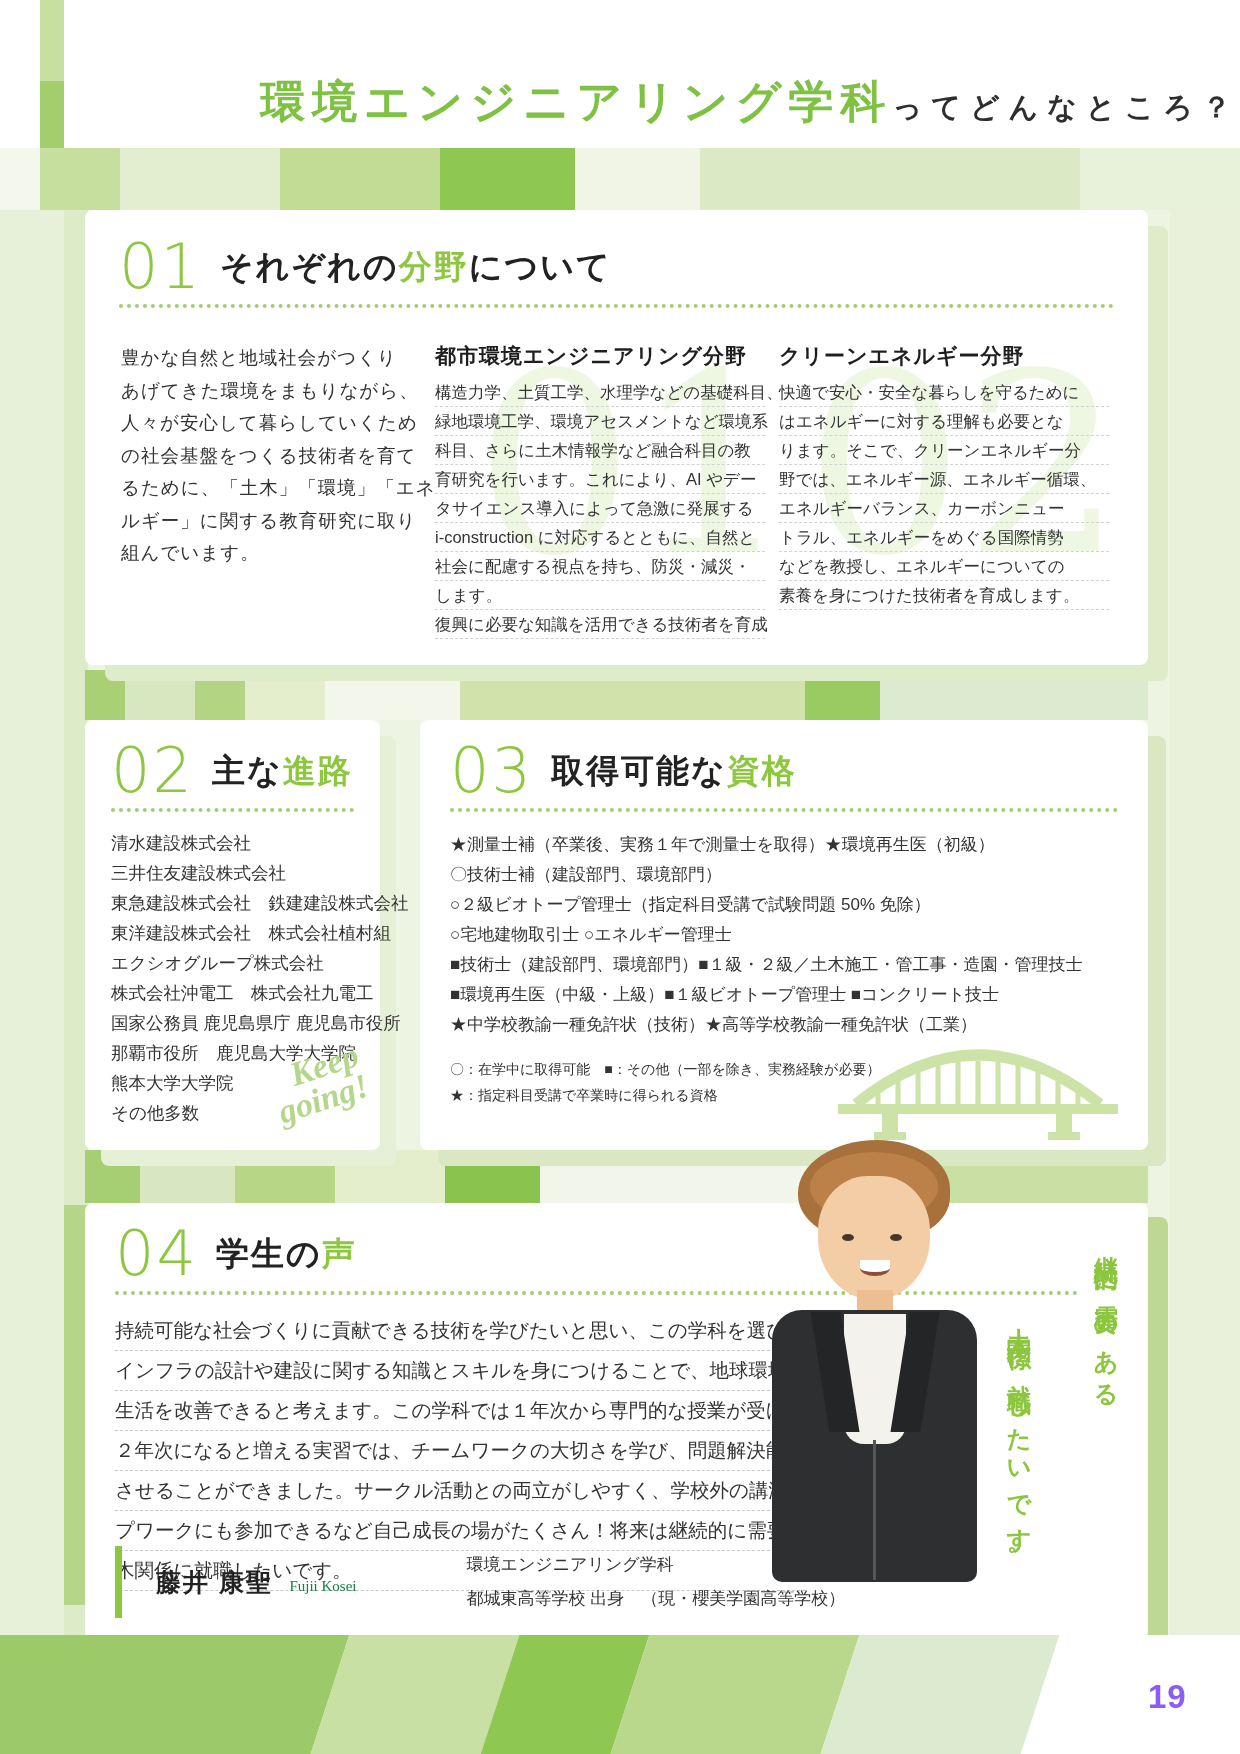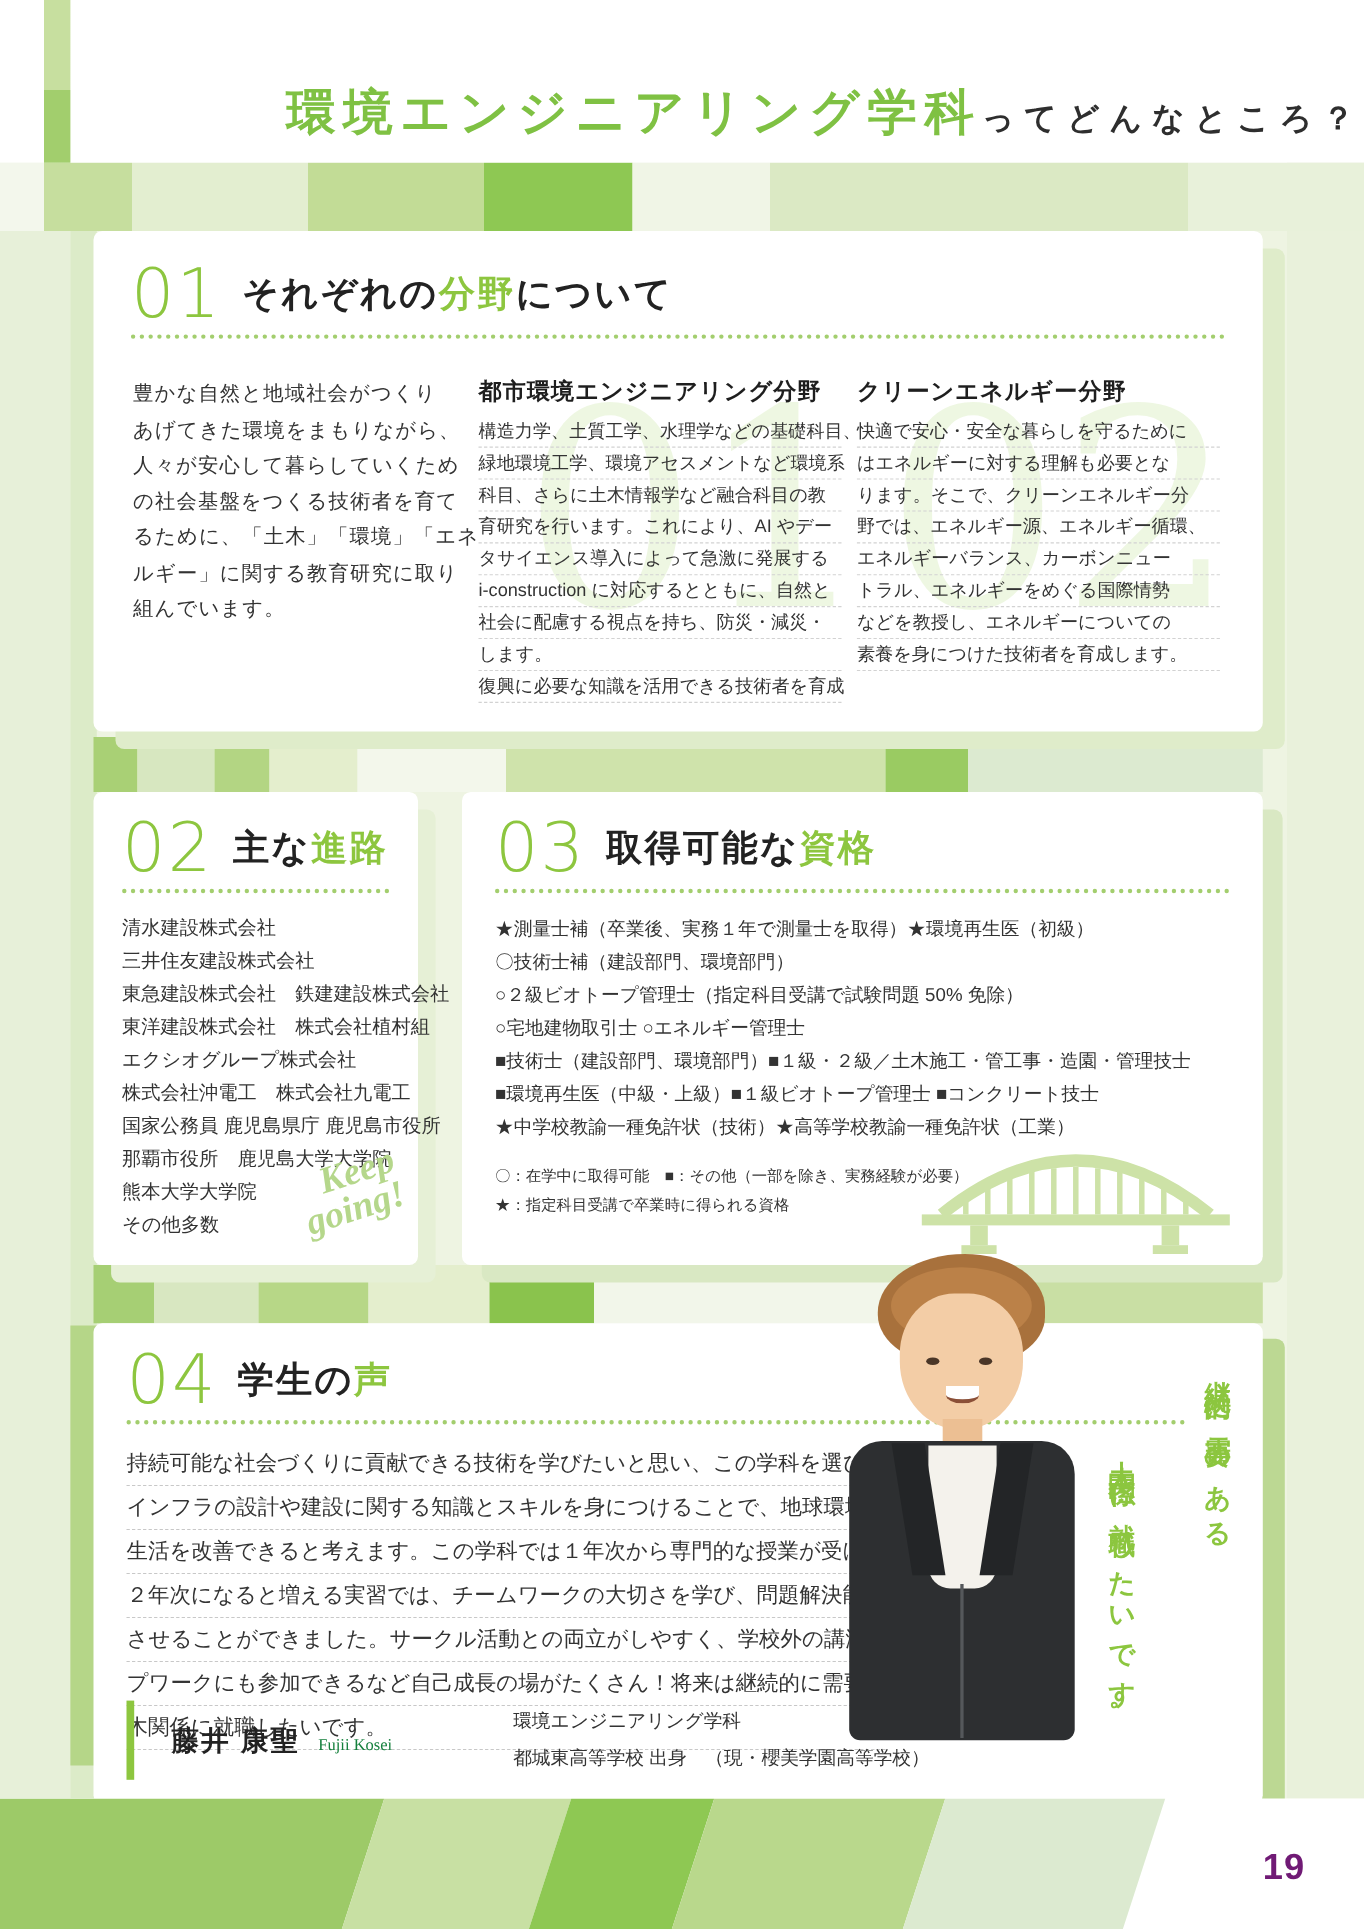--- a/index.html
+++ b/index.html
@@ -82,21 +82,21 @@
   .ph-lapel-l { position:absolute; left:48px; top:172px; width:30px; height:120px; background:#232527; transform:skewX(9deg); }
   .ph-lapel-r { position:absolute; left:128px; top:172px; width:30px; height:120px; background:#232527; transform:skewX(-9deg); }
   .ph-zip { position:absolute; left:101px; top:300px; width:3px; height:140px; background:#55585b; }
   .vq { position:absolute; writing-mode:vertical-rl; color:#8cc63f; font-size:24px; letter-spacing:6px; font-weight:600; z-index:6; }
   .vq1 { left:1090px; top:1236px; }
   .vq2 { left:1000px; top:1302px; background:#ffffff; padding:6px 3px; border-radius:8px; }
 
   
   .bottom-band { left:0; top:1635px; width:1240px; height:119px; background:#ffffff; overflow:hidden; }
   .stripe { position:absolute; top:0; height:119px; transform:skewX(-18deg); }
-  .page-num { left:1148px; top:1678px; font-size:33px; font-weight:bold; color:#701a75; letter-spacing:1px; }
+  .page-num { left:1148px; top:1678px; font-size:33px; font-weight:bold; color:#8b5cf6; letter-spacing:1px; }
 </style>
 </head>
 <body>
 
 <div class="page">
 
   <div class="abs top-white"></div>
   <div class="abs accent-bar"></div>
   <div class="abs bg-left-a"></div>
   <div class="abs bg-left-b"></div>

